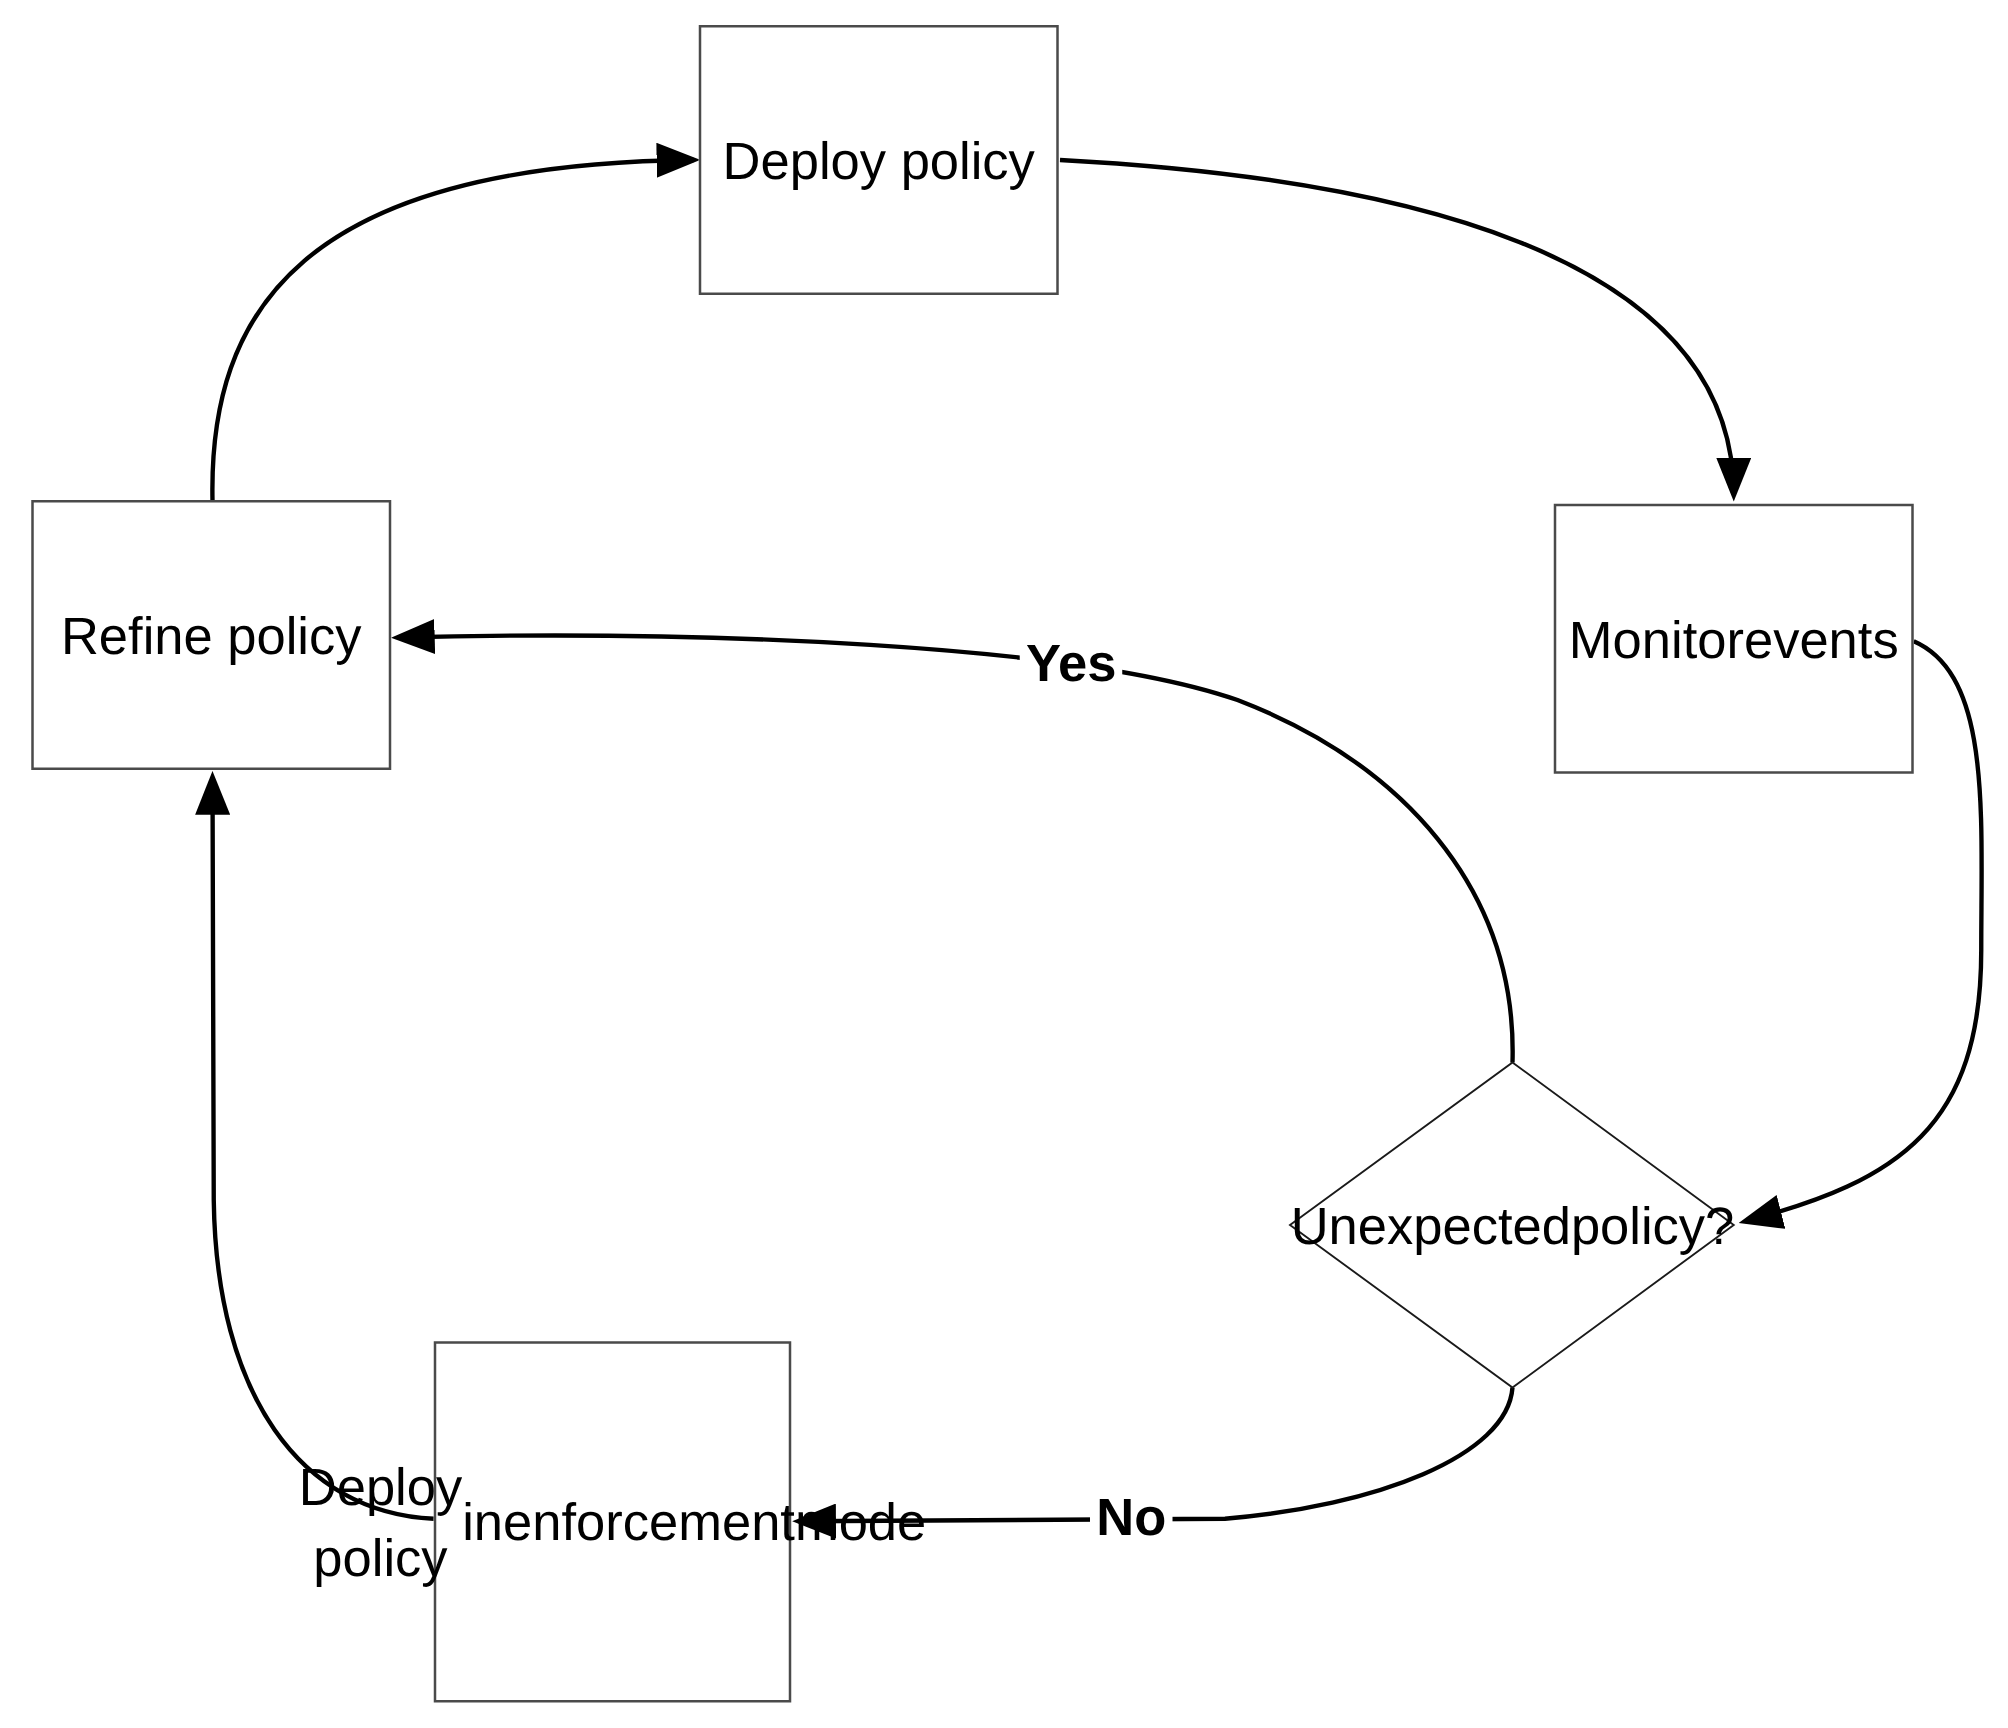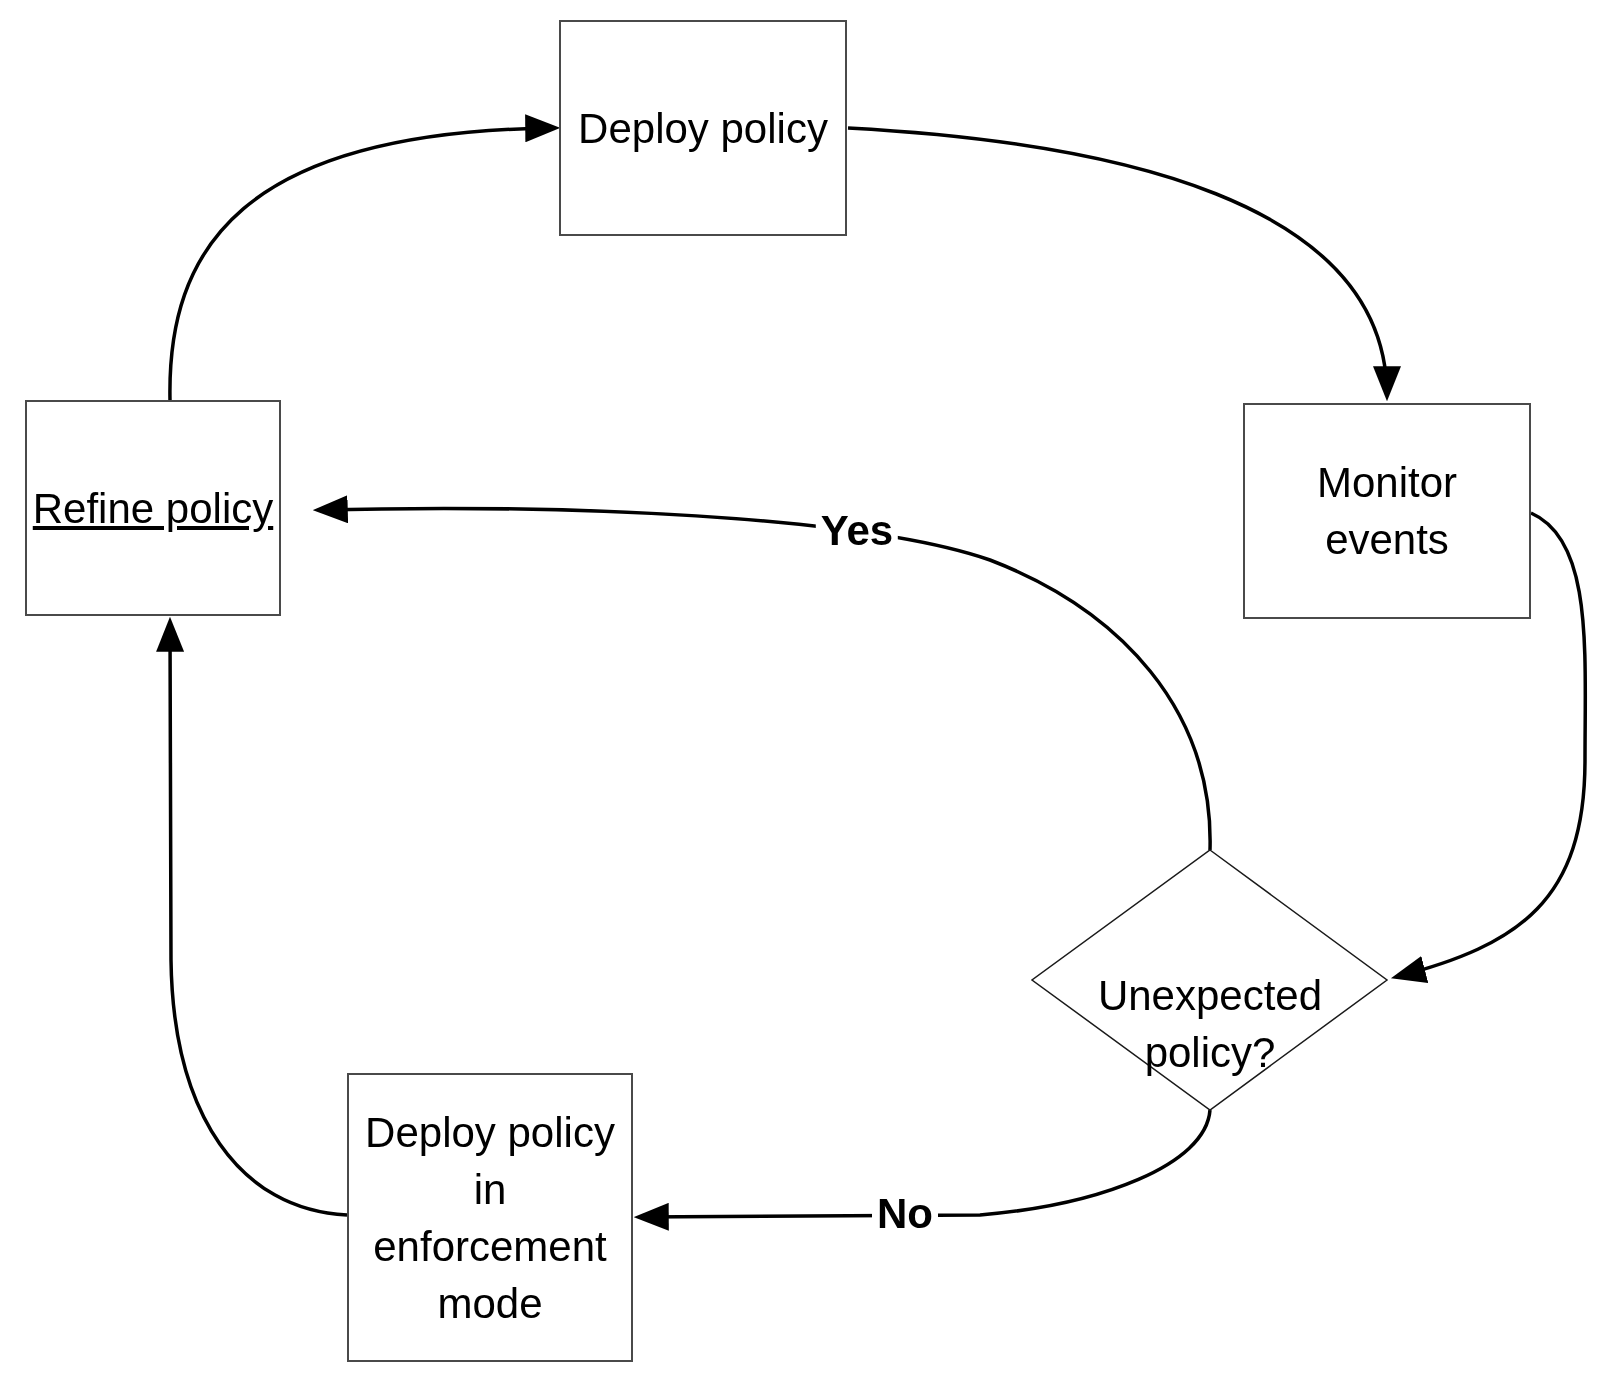--- a/index.html
+++ b/index.html
@@ -30,39 +30,38 @@
   }
   .decision-shape {
     fill: #ffffff;
     stroke: #1a1a1a;
     stroke-width: 1.5;
   }
   .node {
     position: absolute;
     box-sizing: border-box;
     display: flex;
-    flex-direction: column;
+    flex-direction: row;
     align-items: center;
     justify-content: center;
     text-align: center;
     font-size: 42px;
     line-height: 57px;
   }
   .node.rect {
     background: #ffffff;
     border: 2px solid #4a4a4a;
   }
   .node.diamond-text {
     background: transparent;
     border: none;
-    margin-top: 44px;
   }
   .node-audit       { left: 559px;  top: 20px;   width: 288px; height: 216px; }
   .node-monitor     { left: 1243px; top: 403px;  width: 288px; height: 216px; align-items: center; }
-  .node-refine      { left: 25px;   top: 400px;  width: 256px; height: 216px; text-decoration: underline; }
+  .node-refine      { left: 25px;   top: 400px;  width: 288px; height: 216px; }
   .node-enforcement { left: 347px;  top: 1073px; width: 286px; height: 289px; }
   .node-decision    { left: 1035px; top: 921px;  width: 350px; height: 118px; }
   .edge-label {
     position: absolute;
     transform: translate(-50%, -50%);
     background: #ffffff;
     padding: 0 5px;
     font-size: 42px;
     line-height: 48px;
     font-weight: bold;

